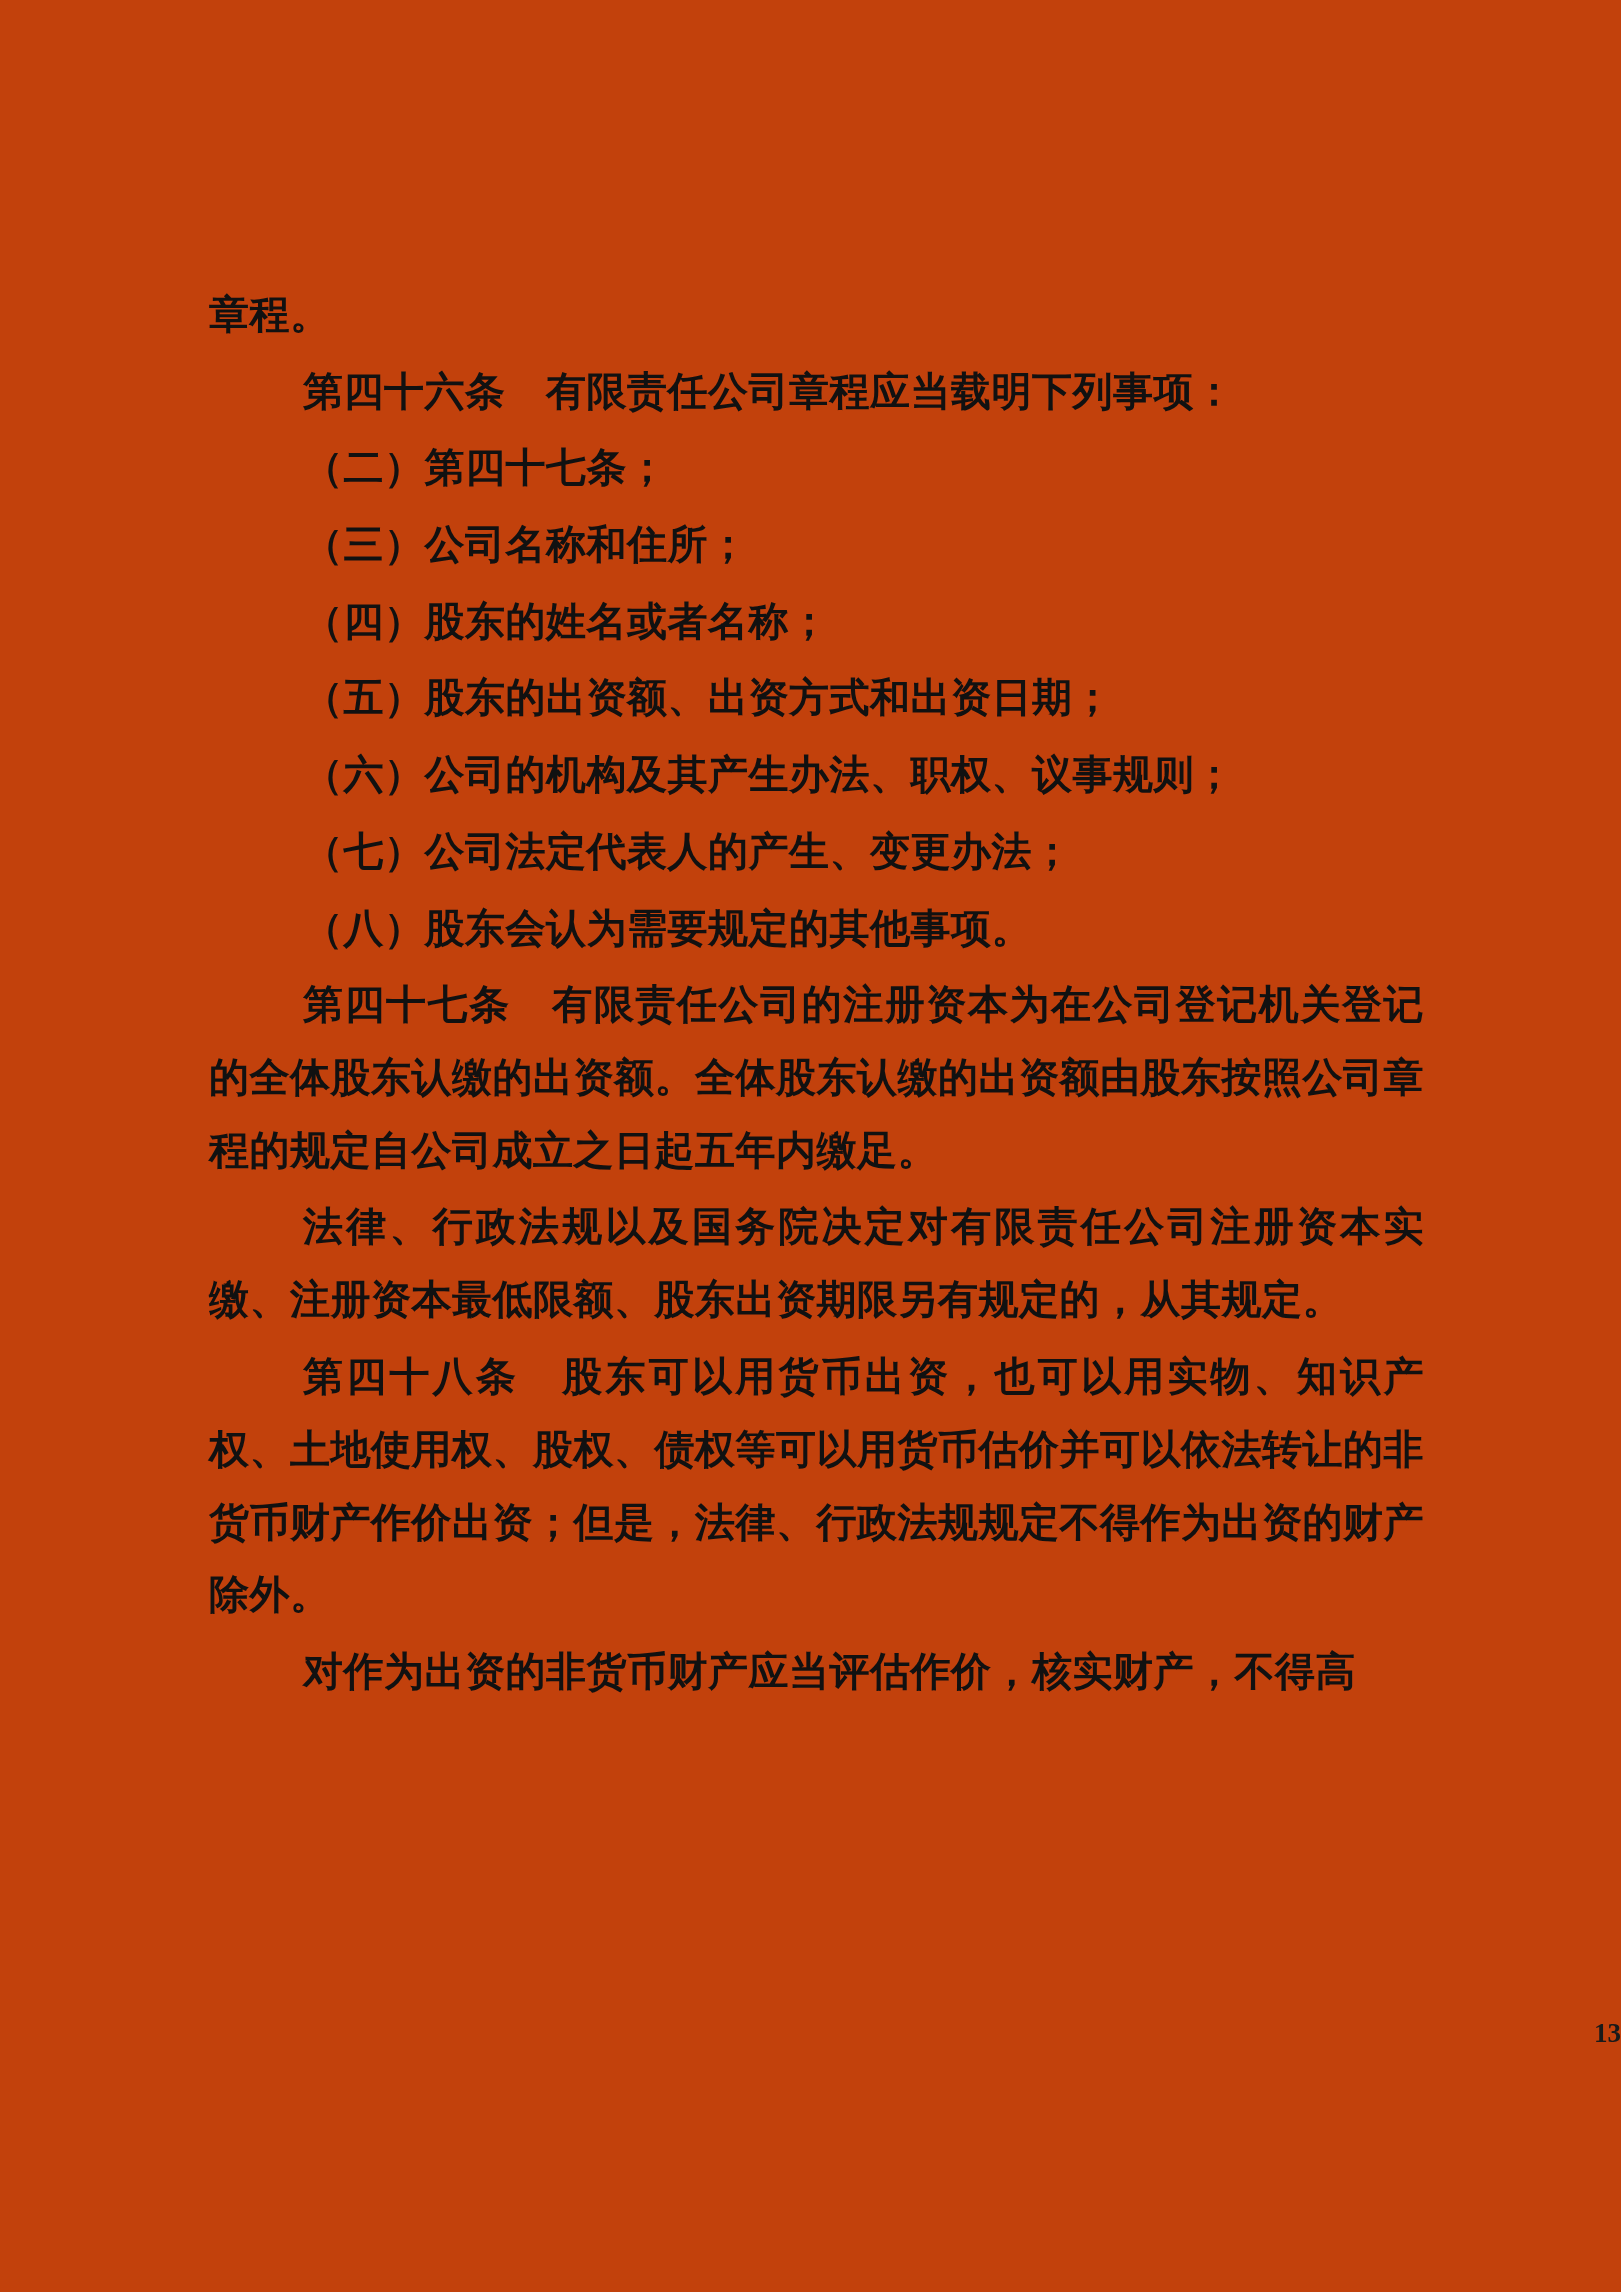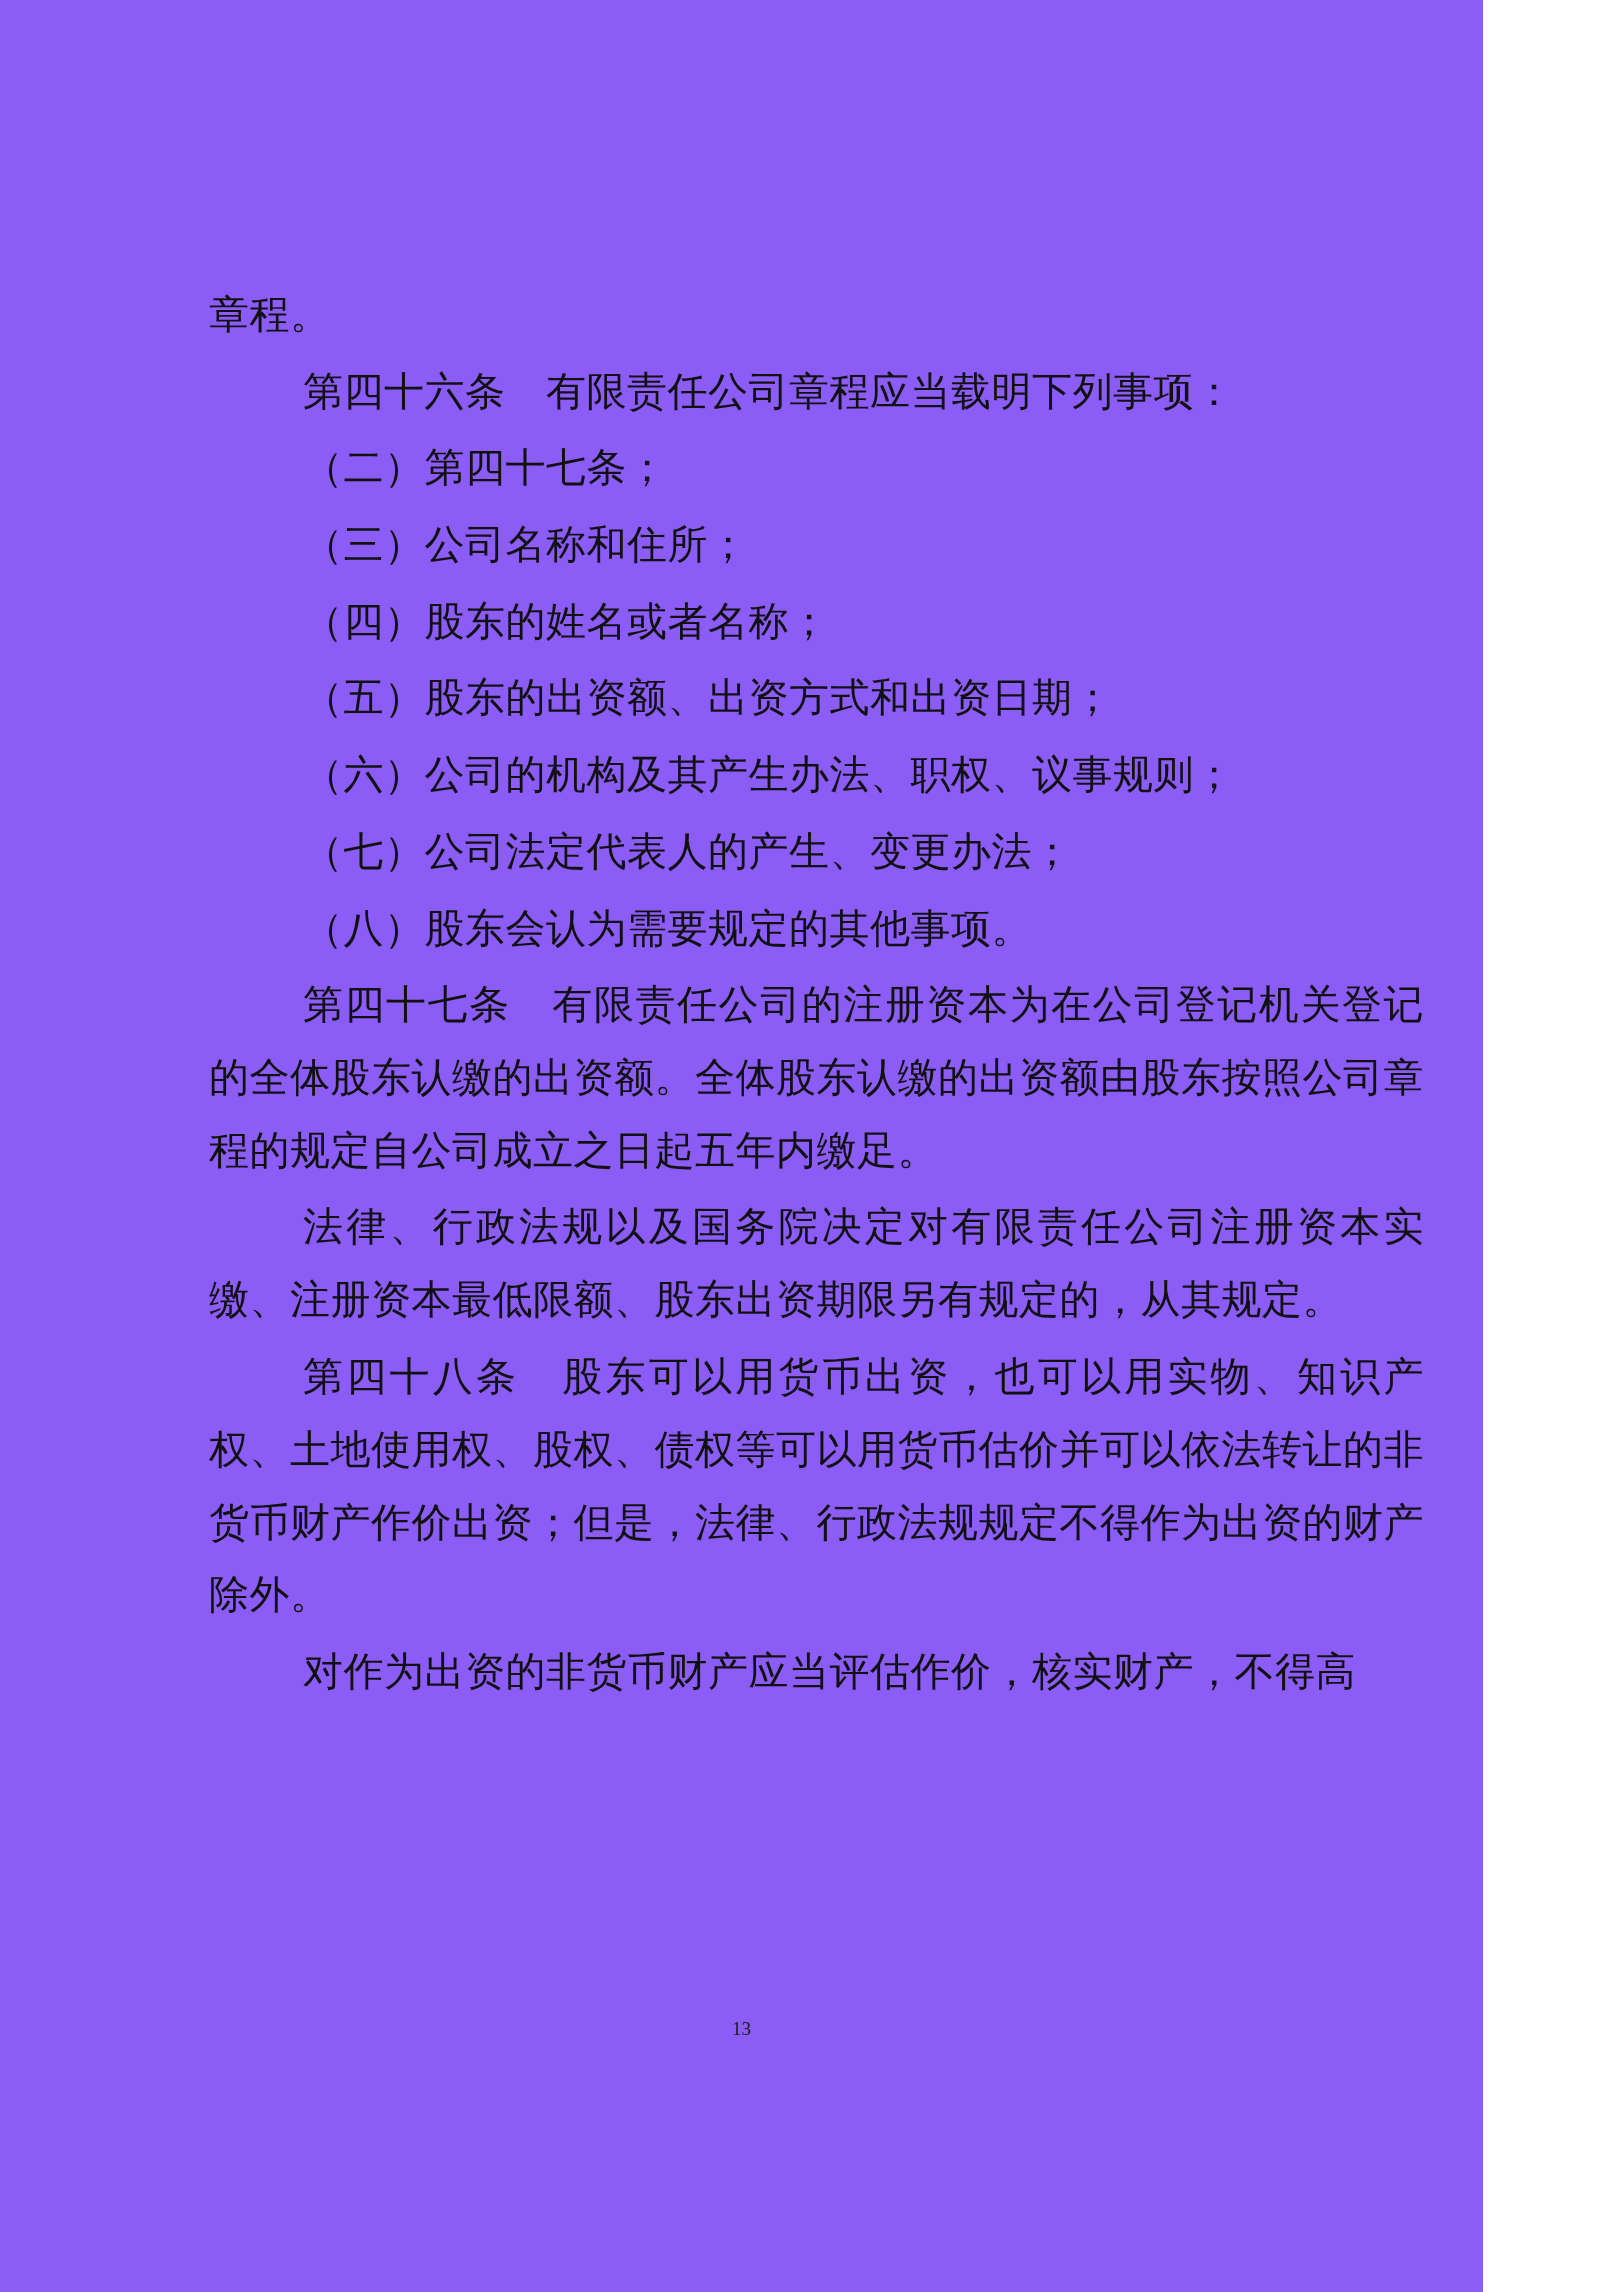--- a/index.html
+++ b/index.html
@@ -2,27 +2,28 @@
 <html><head>
 <meta charset="utf-8">
 <style>
   html, body {
     margin: 0;
     padding: 0;
     background: #ffffff;
   }
   .page {
     position: relative;
-    width: 1483px;
+    width: 1621px;
     height: 2293px;
-    background: #8b5cf6;
+    background: #c2410c;
     box-sizing: border-box;
     font-family: "Liberation Serif", "DejaVu Serif", serif;
     color: #1a1a1a;
     overflow: hidden;
+    font-weight: bold;
   }
   .content {
     position: absolute;
     left: 209px;
     top: 279px;
     width: 1215px;
   }
   .para {
     font-size: 40px;
     line-height: 1.82;
@@ -33,22 +34,22 @@
     color: #111111;
   }
   .indent {
     text-indent: 94px;
   }
   .page-number {
     position: absolute;
     left: 0;
     right: 0;
     top: 2018px;
-    text-align: center;
-    font-size: 19px;
+    text-align: right;
+    font-size: 27px;
     font-family: "Liberation Serif", "DejaVu Serif", serif;
     color: #1a1a1a;
   }
 </style>
 </head>
 <body>
 
 <div class="page">
 
   <div class="content">

